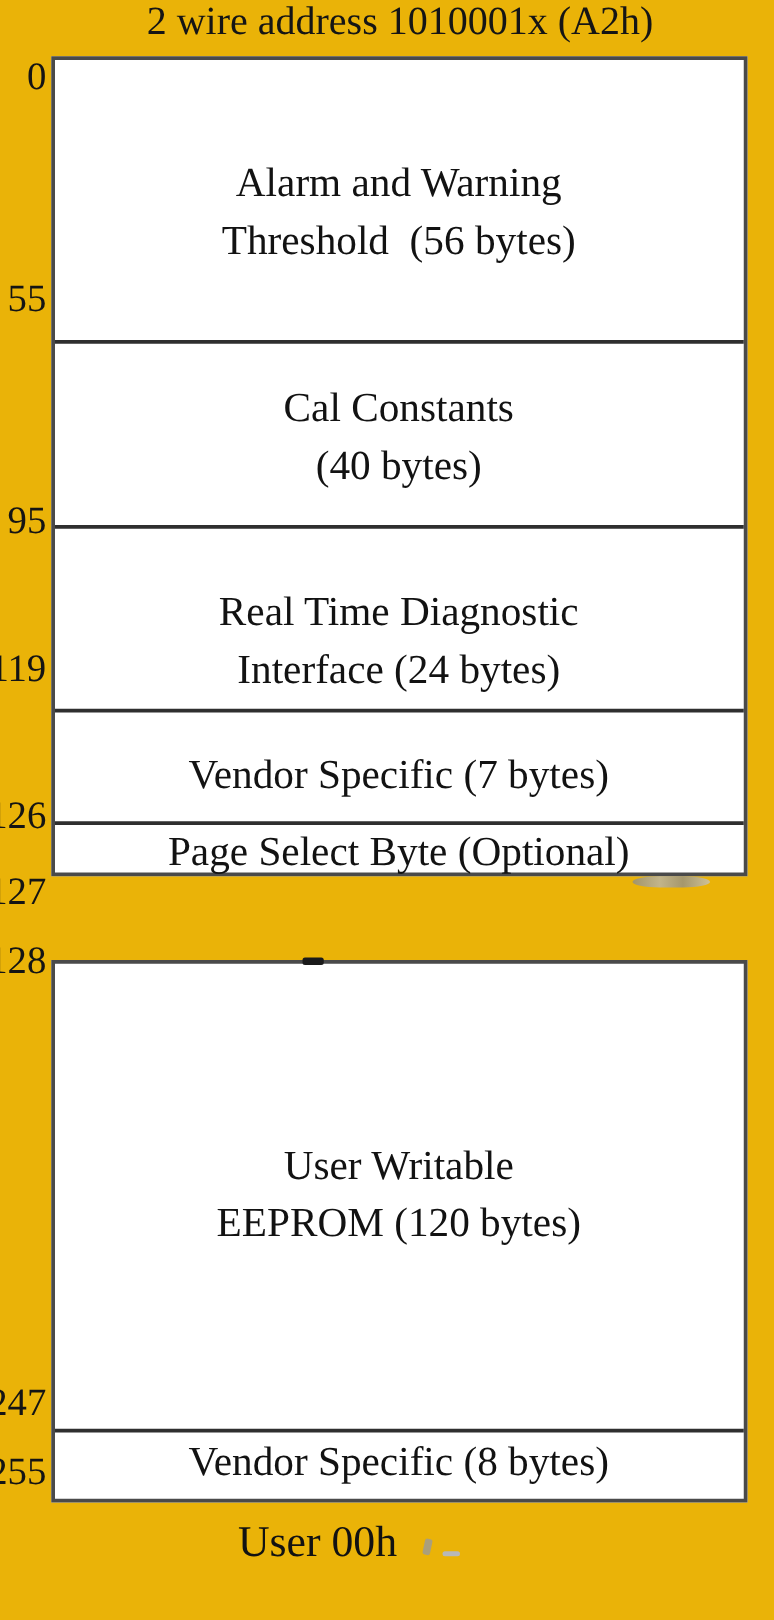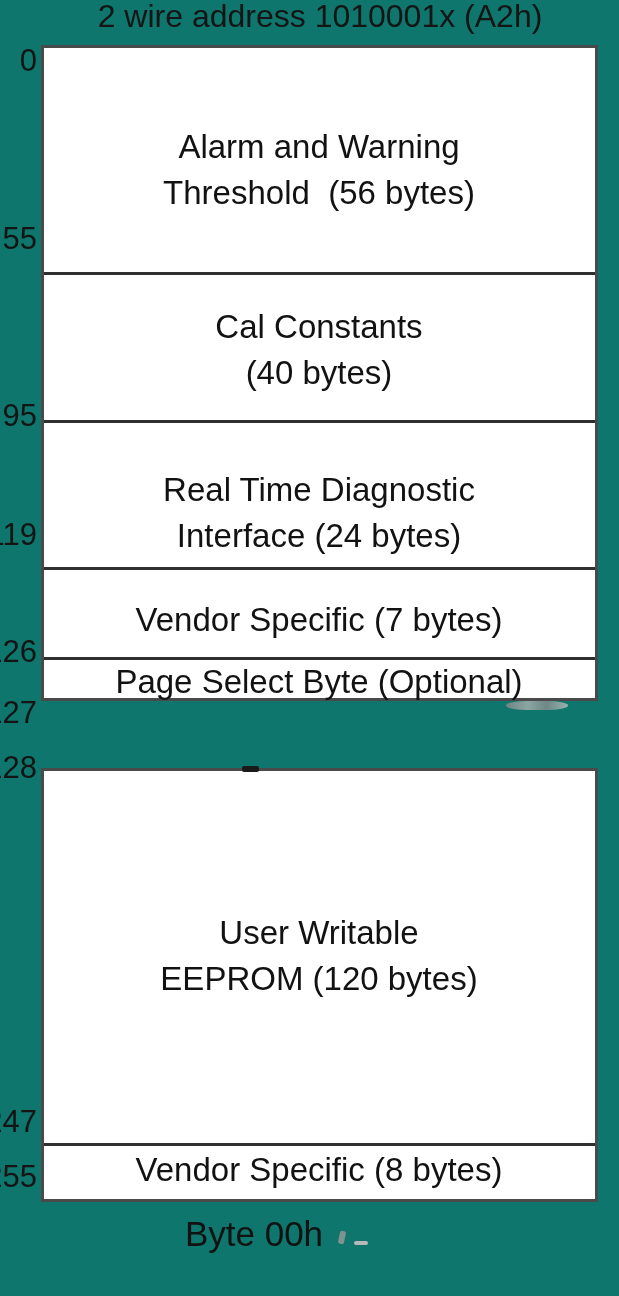--- a/index.html
+++ b/index.html
@@ -1,22 +1,22 @@
 <!DOCTYPE html>
 <html><head>
 <meta charset="utf-8">
 <style>
   html, body { margin: 0; padding: 0; background: #ffffff; }
   #page {
     position: relative;
     width: 619px;
     height: 1296px;
-    background: #0f766e;
+    background: #eab308;
     overflow: hidden;
-    font-family: Liberation Sans, sans-serif;
+    font-family: Liberation Serif, serif;
     color: #111111;
   }
 
   
   .title {
     position: absolute;
     top: -4px;
     left: 0;
     width: 640px;
     text-align: center;
@@ -174,20 +174,20 @@
   <div class="addr" id="addr-0">0</div>
   <div class="addr" id="addr-55">55</div>
   <div class="addr" id="addr-95">95</div>
   <div class="addr" id="addr-119">119</div>
   <div class="addr" id="addr-126">126</div>
   <div class="addr" id="addr-127">127</div>
   <div class="addr" id="addr-128">128</div>
   <div class="addr" id="addr-247">247</div>
   <div class="addr" id="addr-255">255</div>
 
-  <div class="caption">Byte 00h</div>
+  <div class="caption">User 00h</div>
 
   <div class="smudge"></div>
   <div class="tickmark"></div>
   <div class="apostrophe-mark"></div>
   <div class="dash-mark"></div>
 
 </div>
 
 </body></html>

